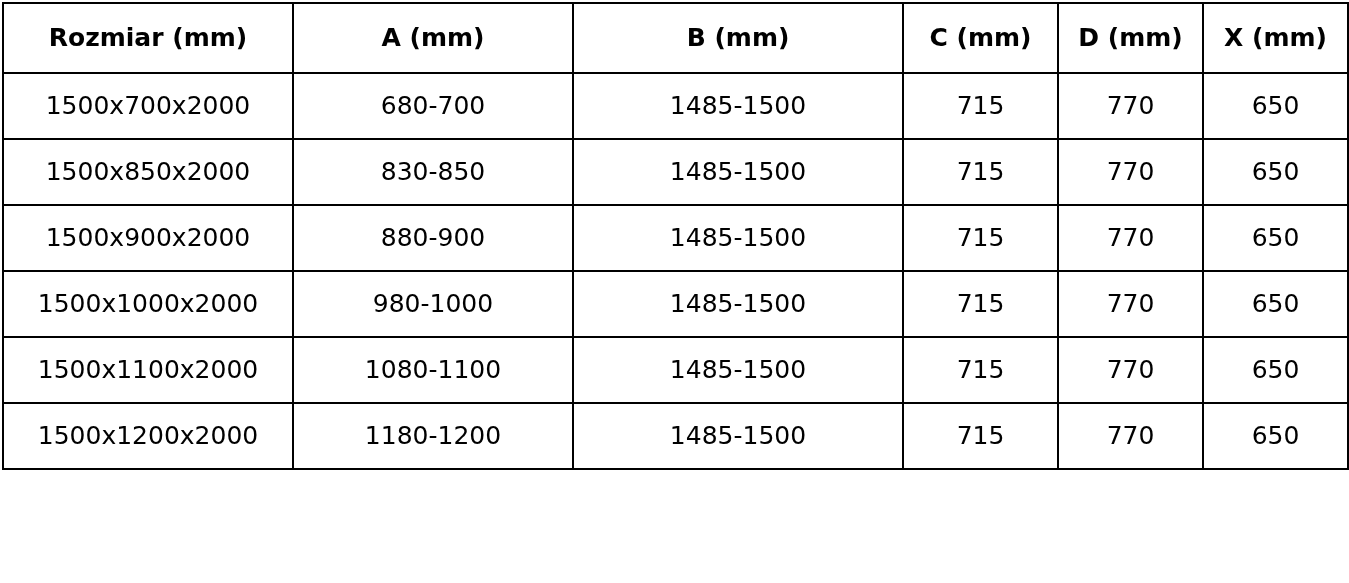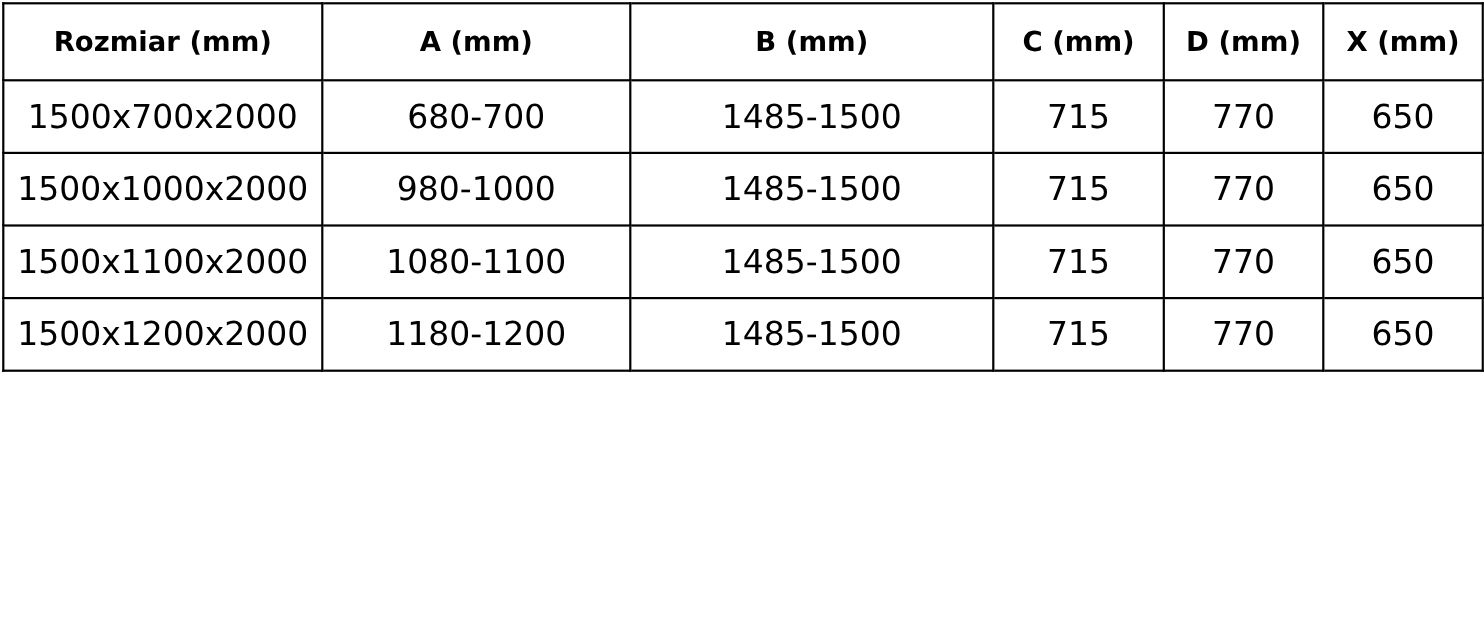--- a/index.html
+++ b/index.html
@@ -29,21 +29,21 @@
     margin-left: 2px;
     margin-top: 2px;
   }
   table.spec th,
   table.spec td {
     border: 2px solid #000000;
     text-align: center;
     vertical-align: middle;
     height: 64px;
     padding: 0 4px;
-    font-size: 30px;
+    font-size: 25px;
     line-height: 1.1;
     white-space: nowrap;
   }
   table.spec thead th {
     font-weight: bold;
     font-size: 25px;
     height: 68px;
   }
   table.spec tbody td {
     font-weight: normal;
@@ -82,20 +82,36 @@
     <tbody>
       <tr>
         <td>1500x700x2000</td>
         <td>680-700</td>
         <td>1485-1500</td>
         <td>715</td>
         <td>770</td>
         <td>650</td>
       </tr>
       <tr>
+        <td>1500x850x2000</td>
+        <td>830-850</td>
+        <td>1485-1500</td>
+        <td>715</td>
+        <td>770</td>
+        <td>650</td>
+      </tr>
+      <tr>
+        <td>1500x900x2000</td>
+        <td>880-900</td>
+        <td>1485-1500</td>
+        <td>715</td>
+        <td>770</td>
+        <td>650</td>
+      </tr>
+      <tr>
         <td>1500x1000x2000</td>
         <td>980-1000</td>
         <td>1485-1500</td>
         <td>715</td>
         <td>770</td>
         <td>650</td>
       </tr>
       <tr>
         <td>1500x1100x2000</td>
         <td>1080-1100</td>

